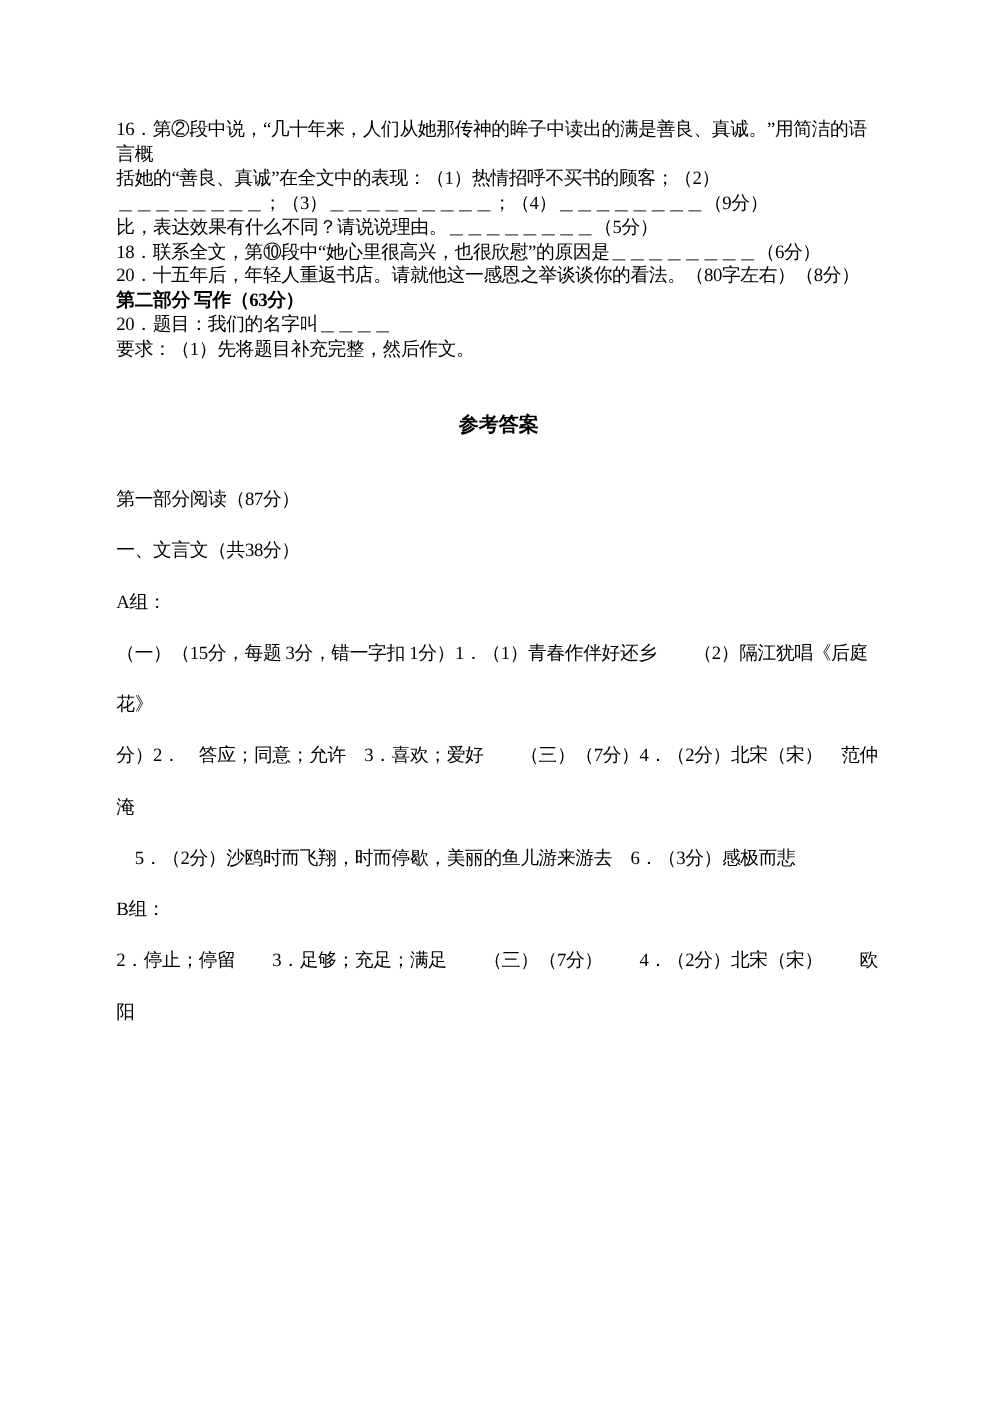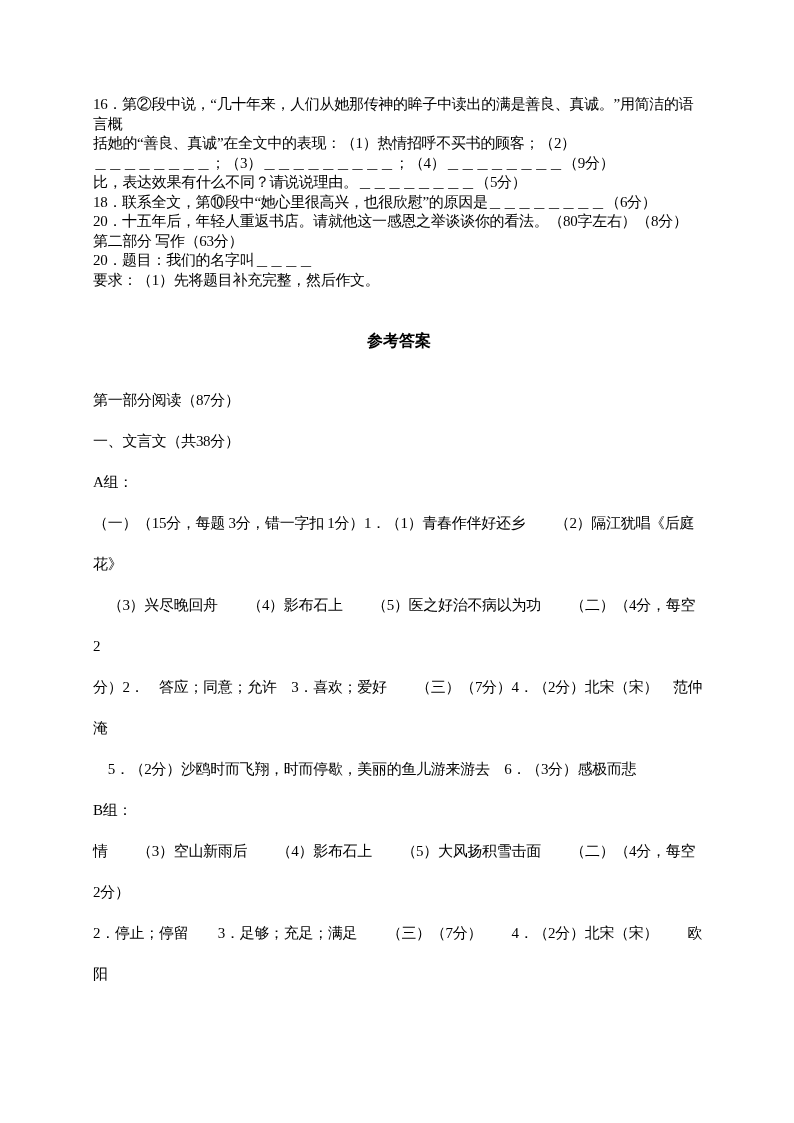--- a/index.html
+++ b/index.html
@@ -22,21 +22,21 @@
     top: 95px;
     width: 612px;
   }
   .qline {
     font-size: 15px;
     line-height: 19.5px;
     white-space: pre-wrap;
     letter-spacing: -0.3px;
   }
   .bold {
-    font-weight: normal;
+    font-weight: bold;
   }
   .answer-heading {
     margin-top: 30px;
     margin-bottom: 19px;
     font-size: 16px;
     font-weight: bold;
     text-align: center;
     line-height: 41px;
     white-space: pre;
   }
@@ -65,23 +65,21 @@
       <div class="qline">要求：（1）先将题目补充完整，然后作文。</div>
     </div>
 
     <div class="answer-heading">参考答案</div>
 
     <div>
       <div class="aline">第一部分阅读（87分）</div>
       <div class="aline">一、文言文（共38分）</div>
       <div class="aline">A组：</div>
       <div class="aline">（一）（15分，每题 3分，错一字扣 1分）1．（1）青春作伴好还乡　　（2）隔江犹唱《后庭花》</div>
-      <div class="aline">　（3）兴尽晚回舟　　（4）影布石上　　（5）医之好治不病以为功　　（二）（4分，每空 2</div>
       <div class="aline">分）2．　答应；同意；允许　3．喜欢；爱好　　（三）（7分）4．（2分）北宋（宋）　范仲淹</div>
       <div class="aline">　5．（2分）沙鸥时而飞翔，时而停歇，美丽的鱼儿游来游去　6．（3分）感极而悲</div>
       <div class="aline">B组：</div>
-      <div class="aline">情　　（3）空山新雨后　　（4）影布石上　　（5）大风扬积雪击面　　（二）（4分，每空 2分）</div>
       <div class="aline">2．停止；停留　　3．足够；充足；满足　　（三）（7分）　　4．（2分）北宋（宋）　　欧阳</div>
 
     </div>
 
   </div>
 </div>
 
 </body></html>

